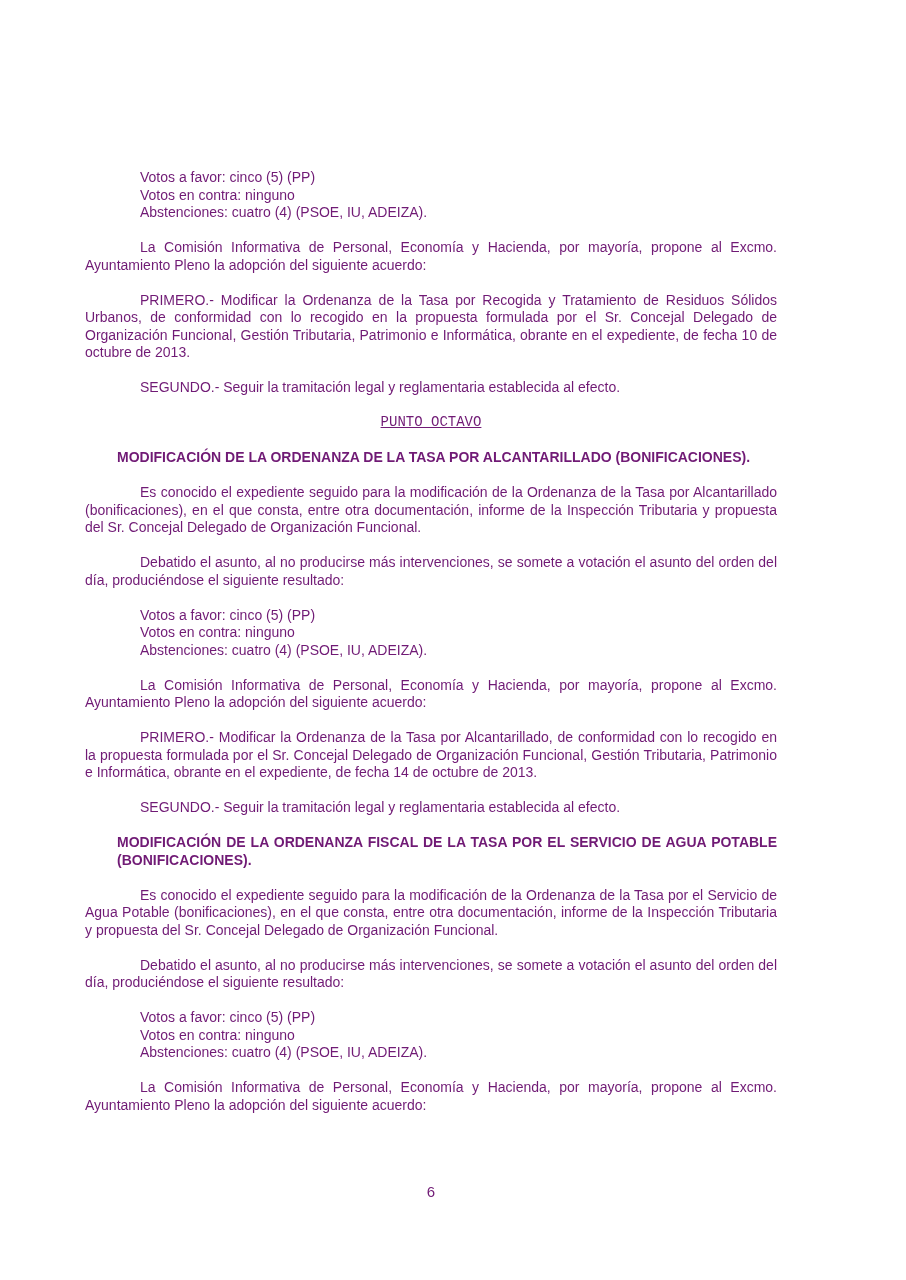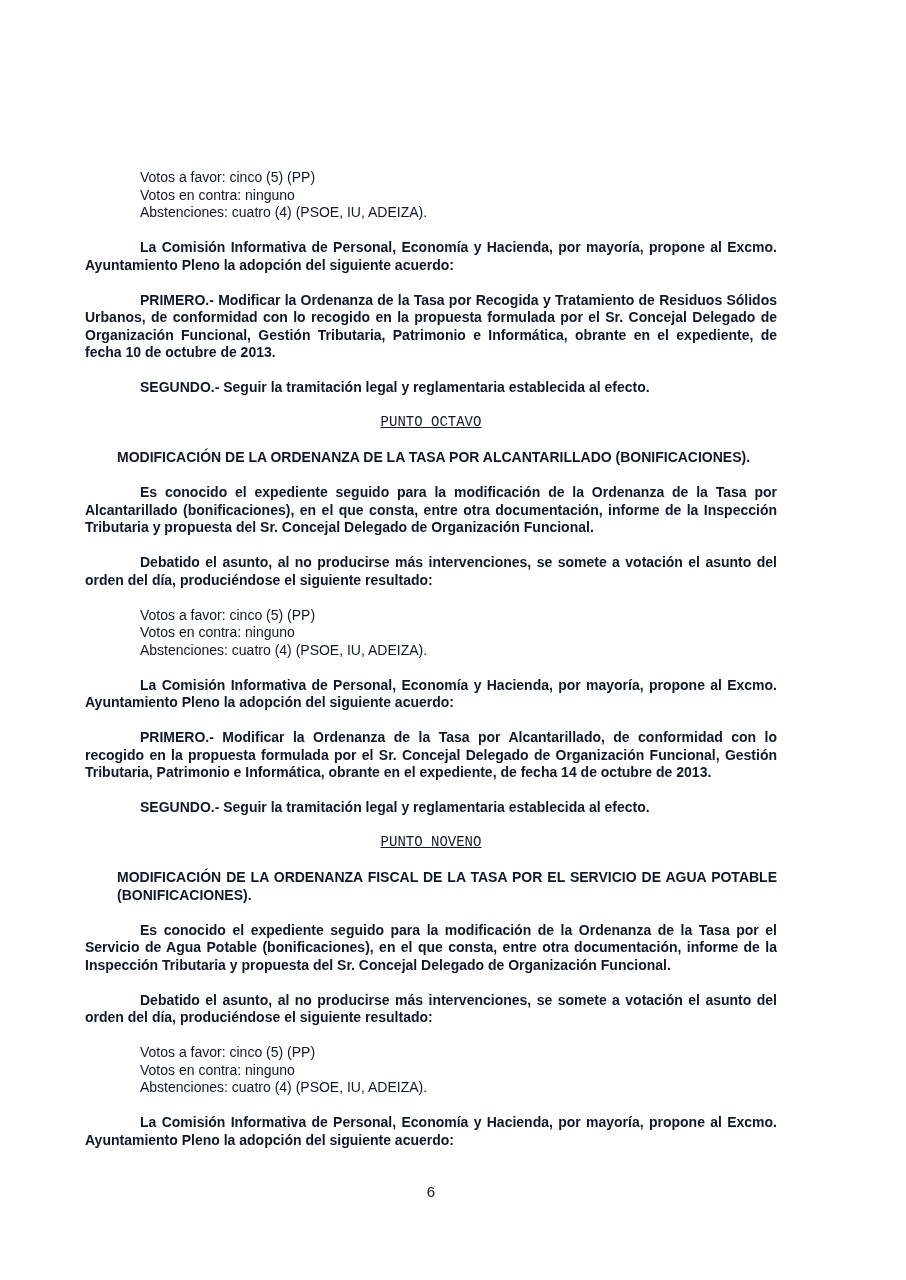--- a/index.html
+++ b/index.html
@@ -6,36 +6,35 @@
     margin: 0;
     padding: 0;
     background: #ffffff;
   }
   .page {
     position: relative;
     width: 906px;
     height: 1280px;
     background: #ffffff;
     font-family: "Liberation Sans", sans-serif;
-    color: #0f172a;
+    color: #701a75;
     overflow: hidden;
   }
   .text-column {
     position: absolute;
     left: 85px;
     top: 169px;
     width: 692px;
     font-size: 14px;
     line-height: 17.5px;
   }
   .para {
     margin: 0 0 17.5px 0;
     text-align: justify;
     text-indent: 55px;
-    font-weight: bold;
   }
   .votes-block {
     margin: 0 0 17.5px 0;
     padding-left: 55px;
   }
   .votes-block div {
     white-space: nowrap;
   }
   .punto-heading {
     margin: 0 0 17.5px 0;
@@ -92,21 +91,20 @@
       <div>Votos en contra: ninguno</div>
       <div>Abstenciones: cuatro (4) (PSOE, IU, ADEIZA).</div>
     </div>
 
     <p class="para">La Comisión Informativa de Personal, Economía y Hacienda, por mayoría, propone al Excmo. Ayuntamiento Pleno la adopción del siguiente acuerdo:</p>
 
     <p class="para">PRIMERO.- Modificar la Ordenanza de la Tasa por Alcantarillado, de conformidad con lo recogido en la propuesta formulada por el Sr. Concejal Delegado de Organización Funcional, Gestión Tributaria, Patrimonio e Informática, obrante en el expediente, de fecha 14 de octubre de 2013.</p>
 
     <p class="para">SEGUNDO.- Seguir la tramitación legal y reglamentaria establecida al efecto.</p>
 
-    <p class="punto-heading"><span>PUNTO NOVENO</span></p>
 
     <p class="bold-title">MODIFICACIÓN DE LA ORDENANZA FISCAL DE LA TASA POR EL SERVICIO DE AGUA POTABLE (BONIFICACIONES).</p>
 
     <p class="para">Es conocido el expediente seguido para la modificación de la Ordenanza de la Tasa por el Servicio de Agua Potable (bonificaciones), en el que consta, entre otra documentación, informe de la Inspección Tributaria y propuesta del Sr. Concejal Delegado de Organización Funcional.</p>
 
     <p class="para">Debatido el asunto, al no producirse más intervenciones, se somete a votación el asunto del orden del día, produciéndose el siguiente resultado:</p>
 
     <div class="votes-block">
       <div>Votos a favor: cinco (5) (PP)</div>
       <div>Votos en contra: ninguno</div>

